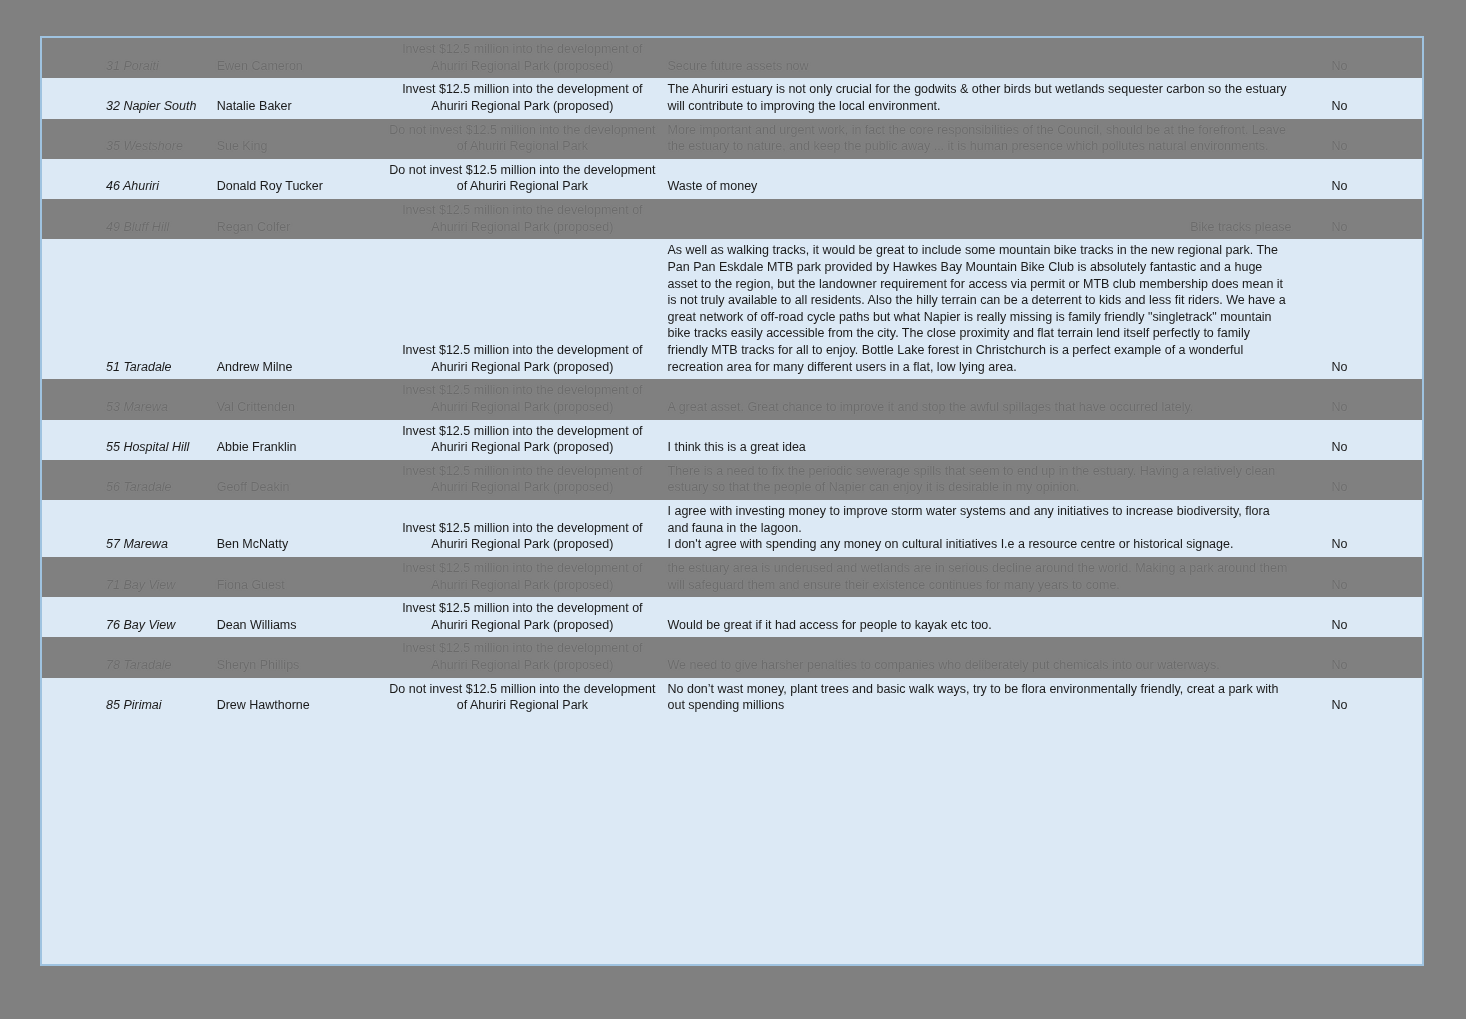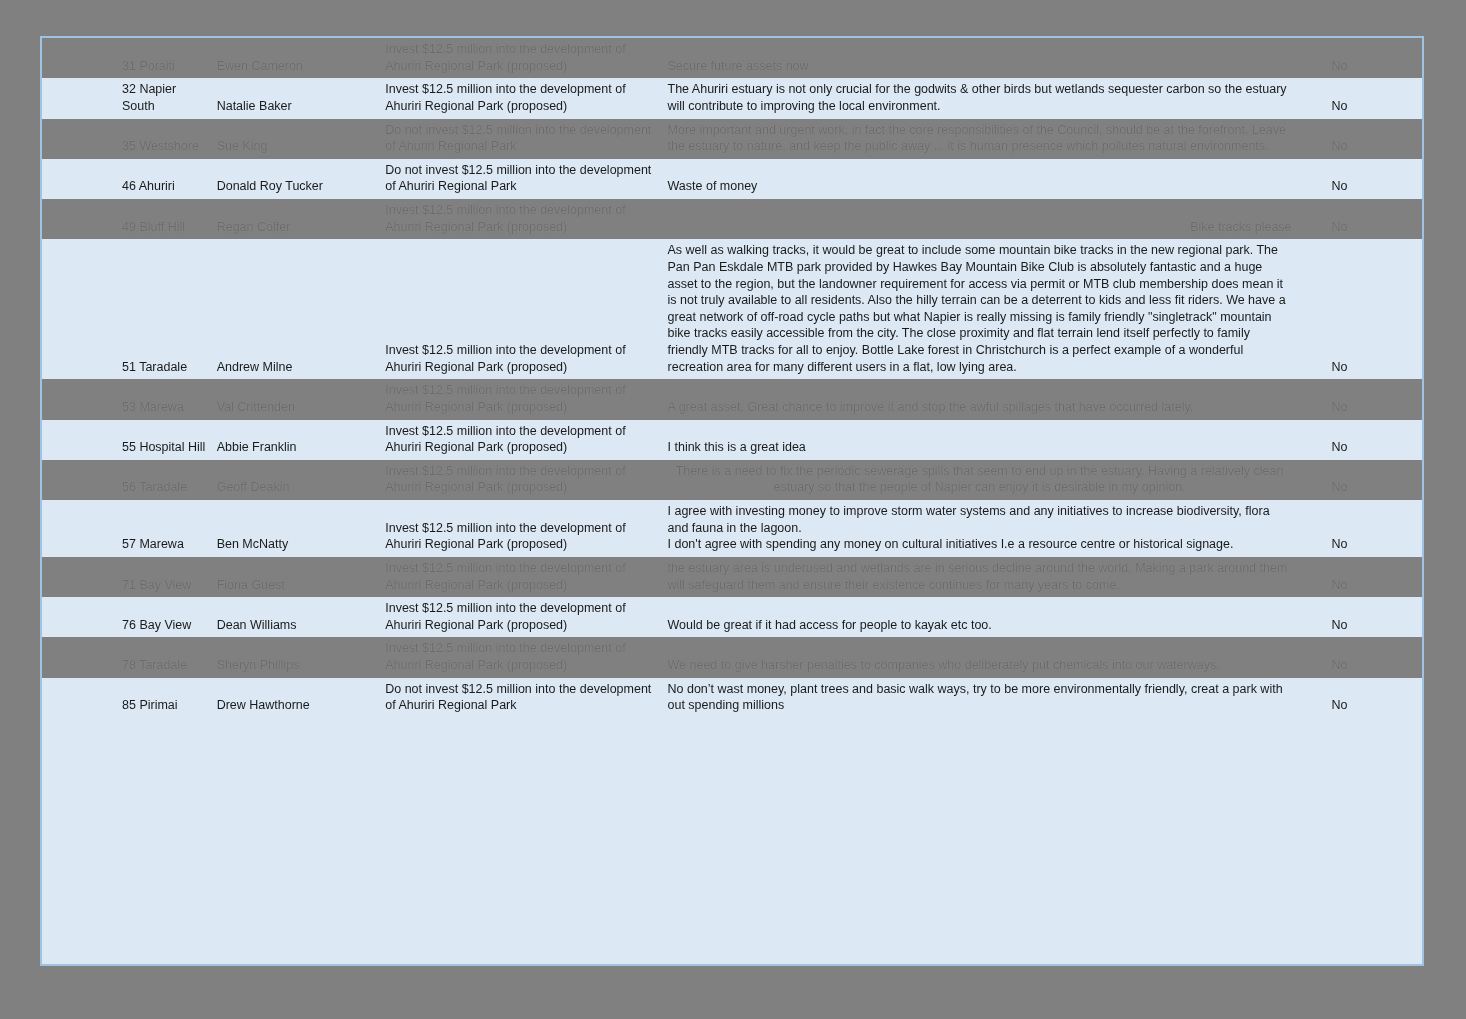--- a/index.html
+++ b/index.html
@@ -36,23 +36,23 @@
     line-height: 1.33;
     padding: 3px 4px 4px 4px;
     box-sizing: border-box;
   }
   tr.row-light td { background: #dce9f5; }
   tr.row-dim td {
     background: #808080;
     color: #6f6f6f;
     text-shadow: 0 0 1.2px #9a9a9a, 0 0 2px #7a7a7a;
   }
-  .c-num    { width: 162px; padding-left: 80px; }
+  .c-num    { width: 162px; padding-left: 64px; font-style: italic; }
   .c-name   { width: 160px; }
-  .c-option { width: 268px; }
+  .c-option { width: 268px; text-align: center; }
   .c-comment{ width: 600px; }
   .c-flag   { width: 120px; padding-left: 36px; }
   tr.row-dim td.c-num,
   tr.row-dim td.c-name,
   tr.row-dim td.c-option,
   tr.row-dim td.c-comment,
   tr.row-dim td.c-flag { color: #6b6b6b; }
 </style>
 </head>
 <body>
@@ -113,21 +113,21 @@
           <td class="c-num">55  Hospital Hill</td>
           <td class="c-name">Abbie Franklin</td>
           <td class="c-option">Invest $12.5 million into the development of Ahuriri Regional Park (proposed)</td>
           <td class="c-comment" style="white-space: pre-line;">I think this is a great idea</td>
           <td class="c-flag">No</td>
         </tr>
         <tr class="row-dim">
           <td class="c-num">56  Taradale</td>
           <td class="c-name">Geoff Deakin</td>
           <td class="c-option">Invest $12.5 million into the development of Ahuriri Regional Park (proposed)</td>
-          <td class="c-comment" style="white-space: pre-line; text-align: center;">There is a need to fix the periodic sewerage spills that seem to end up in the estuary. Having a relatively clean estuary so that the people of Napier can enjoy it is desirable in my opinion.</td>
+          <td class="c-comment" style="white-space: pre-line;">There is a need to fix the periodic sewerage spills that seem to end up in the estuary. Having a relatively clean estuary so that the people of Napier can enjoy it is desirable in my opinion.</td>
           <td class="c-flag">No</td>
         </tr>
         <tr class="row-light">
           <td class="c-num">57  Marewa</td>
           <td class="c-name">Ben McNatty</td>
           <td class="c-option">Invest $12.5 million into the development of Ahuriri Regional Park (proposed)</td>
           <td class="c-comment" style="white-space: pre-line;">I agree with investing money to improve storm water systems and any initiatives to increase biodiversity, flora and fauna in the lagoon.
 I don't agree with spending any money on cultural initiatives I.e a resource centre or historical signage.</td>
           <td class="c-flag">No</td>
         </tr>
@@ -149,18 +149,18 @@
           <td class="c-num">78  Taradale</td>
           <td class="c-name">Sheryn Phillips</td>
           <td class="c-option">Invest $12.5 million  into the development of Ahuriri Regional Park (proposed)</td>
           <td class="c-comment" style="white-space: pre-line;">We need to give harsher penalties to companies who deliberately put chemicals into our waterways.</td>
           <td class="c-flag">No</td>
         </tr>
         <tr class="row-light">
           <td class="c-num">85  Pirimai</td>
           <td class="c-name">Drew Hawthorne</td>
           <td class="c-option">Do not invest $12.5 million into the development of Ahuriri Regional Park</td>
-          <td class="c-comment" style="white-space: pre-line;">No don’t wast money, plant trees and basic walk ways, try to be more environmentally friendly, creat a park with out spending millions</td>
+          <td class="c-comment" style="white-space: pre-line;">No don’t wast money, plant trees and basic walk ways, try to be flora environmentally friendly, creat a park with out spending millions</td>
           <td class="c-flag">No</td>
         </tr>
       </tbody>
   </table>
 </div>
 
 </body></html>

